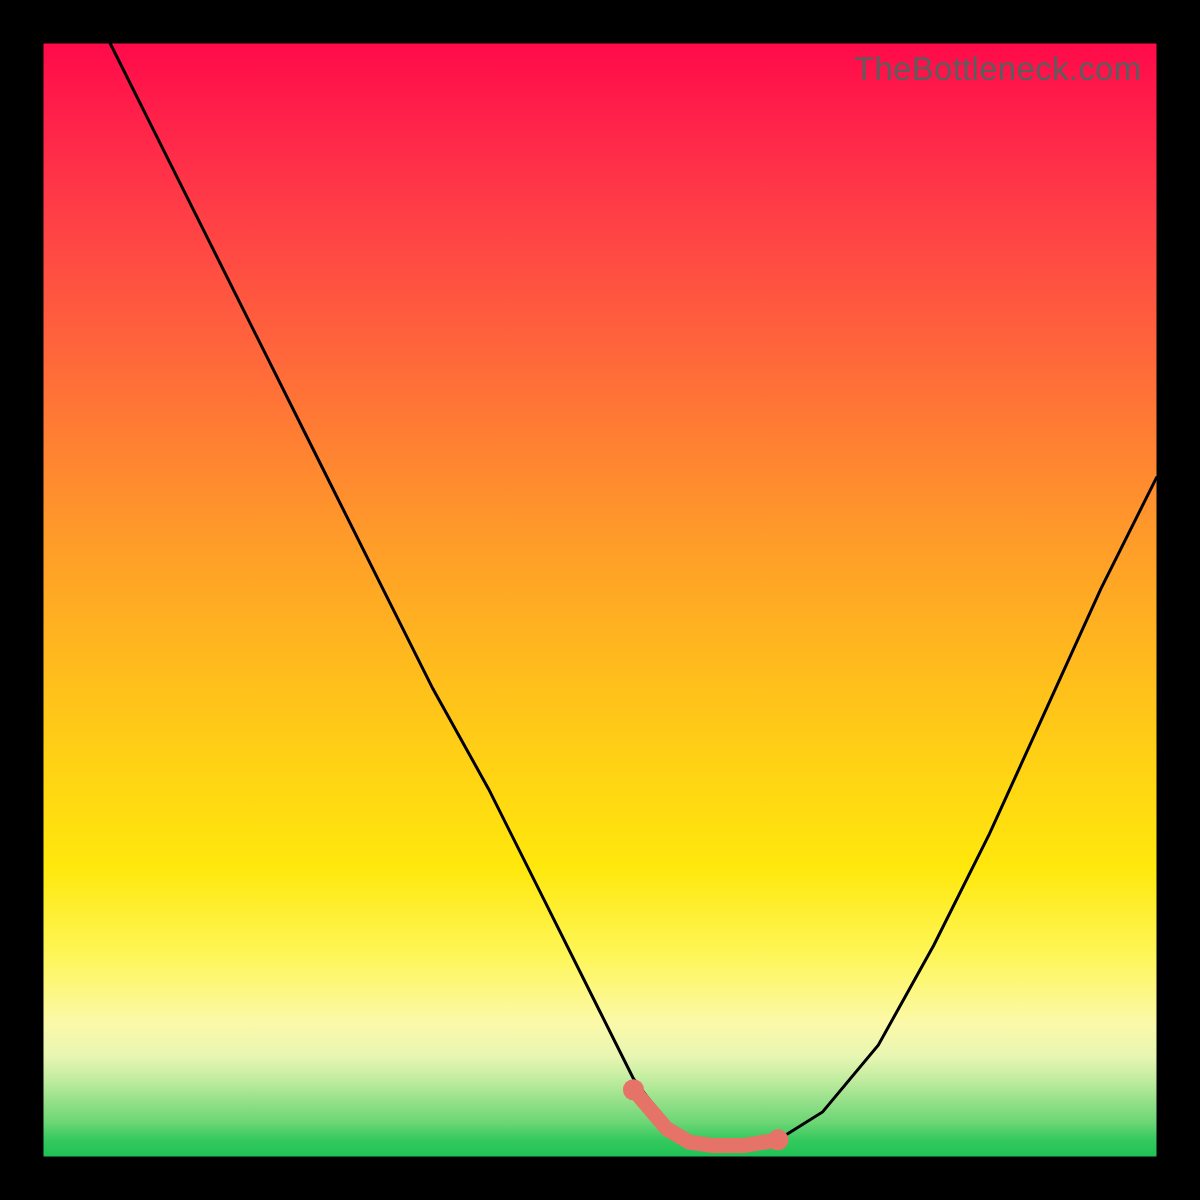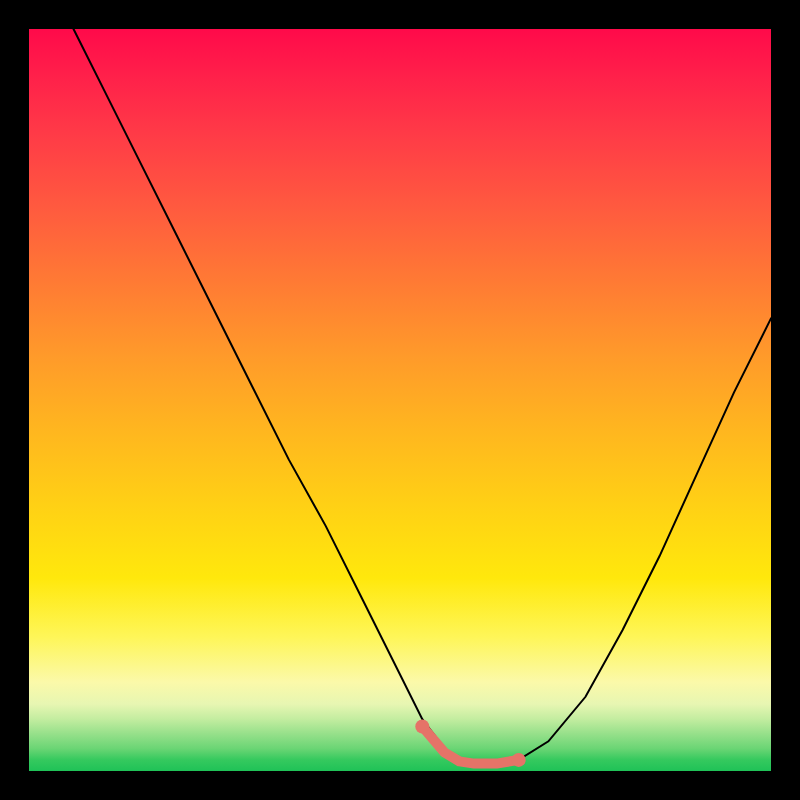--- a/index.html
+++ b/index.html
@@ -81,20 +81,21 @@
   .salmon-dot {
     fill: #e57368;
   }
 </style>
 </head>
 <body>
 
 <div class="frame">
   <div class="plot">
 
+    <div class="watermark">TheBottleneck.com</div>
 
     <svg class="curve" viewBox="0 0 742 742" preserveAspectRatio="none">
       <path id="main-curve" class="black-line" d="M44.5 0.0 L74.2 59.4 L111.3 133.6 L148.4 207.8 L185.5 282.0 L222.6 356.2 L259.7 430.4 L296.8 497.1 L333.9 571.3 L371.0 645.5 L393.3 690.1 L415.5 719.7 L430.4 730.9 L445.2 734.6 L467.5 734.6 L489.7 730.9 L519.4 712.3 L556.5 667.8 L593.6 601.0 L630.7 526.8 L667.8 445.2 L704.9 363.6 L742.0 289.4"></path>
       <path id="salmon-band" class="salmon-line" d="M393.3 697.5 L415.5 723.5 L430.4 732.4 L445.2 734.6 L467.5 734.6 L489.7 730.9"></path>
       <g id="salmon-dots">
           <circle cx="393.3" cy="697.5" r="7" class="salmon-dot"></circle>
           <circle cx="489.7" cy="730.9" r="7" class="salmon-dot"></circle>
         </g>
     </svg>
 

